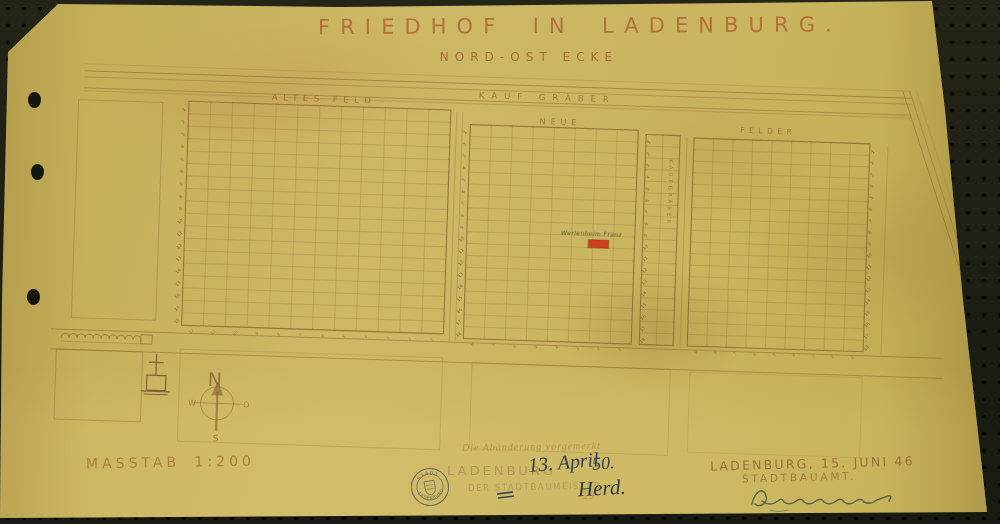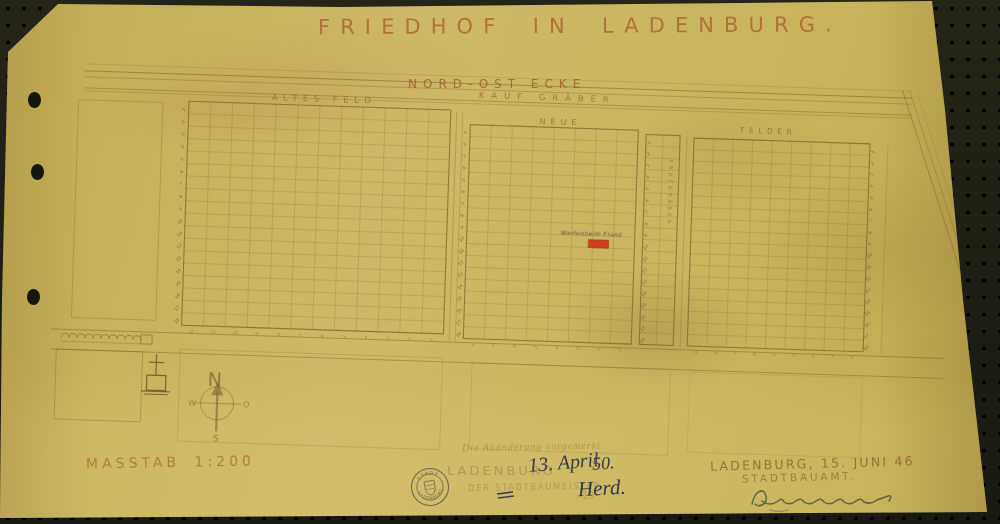--- a/index.html
+++ b/index.html
@@ -26,22 +26,22 @@
       linear-gradient(0deg, rgba(230,210,130,.18) 0 18%, transparent 30%),
       linear-gradient(105deg,#c2ad54,#ccb866 38%,#c9b55e 68%,#bda94e);
     clip-path:polygon(8px 52px, 58px 4px, 340px 7px, 932px 1px, 945px 110px, 963px 300px, 987px 512px, 0px 518px, 2px 300px);
   }
   .hole{position:absolute;width:13px;height:16px;border-radius:50%;background:#15160d;filter:blur(.4px);}
   .h1{left:28px;top:92px;} .h2{left:31px;top:164px;} .h3{left:27px;top:289px;}
   .hand{font-family:"Liberation Serif","DejaVu Serif",serif;font-style:italic;}
   .t{position:absolute;white-space:nowrap;}
   .title{left:318px;top:14px;width:460px;text-align:center;font-size:21px;color:#b26b38;
          letter-spacing:.48em;word-spacing:.5em;opacity:.92;transform:rotate(-.3deg);}
-  .subtitle{left:408px;top:50px;width:210px;text-align:left;font-size:12px;color:#a4632f;
-         letter-spacing:.5em;opacity:.9;margin-top:27px;}
+  .subtitle{left:408px;top:50px;width:210px;text-align:right;font-size:12px;color:#a4632f;
+         letter-spacing:.5em;opacity:.9;}
   .scale{left:86px;top:454px;font-size:14px;letter-spacing:4px;word-spacing:6px;color:#ad763a;
          opacity:.9;transform:rotate(-1deg);}
   .faintnote{left:462px;top:441px;font-size:10px;color:rgba(165,115,60,.6);letter-spacing:1px;
          filter:blur(.4px);transform:rotate(-1deg);}
   .stampword{left:447px;top:463px;font-size:13px;letter-spacing:3px;color:rgba(155,125,80,.6);filter:blur(.3px);}
   .date{left:528px;top:451px;font-size:20px;color:#353e4c;transform:rotate(-5deg);}
   .year19{left:582px;top:462px;font-size:10px;color:rgba(195,115,55,.55);margin-top:28px;}
   .year{left:592px;top:453px;font-size:18px;color:#353e4c;transform:rotate(-4deg);}
   .office{left:468px;top:482px;font-size:8.5px;letter-spacing:1.6px;color:rgba(150,122,78,.55);
          filter:blur(.3px);transform:rotate(-1deg);}

